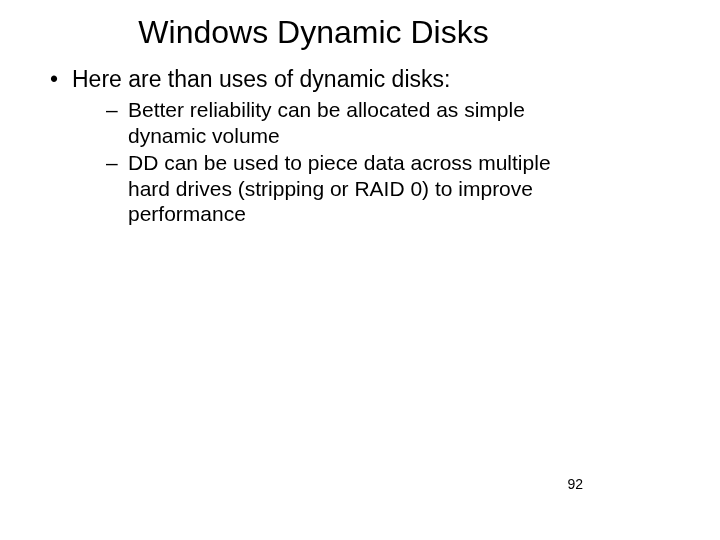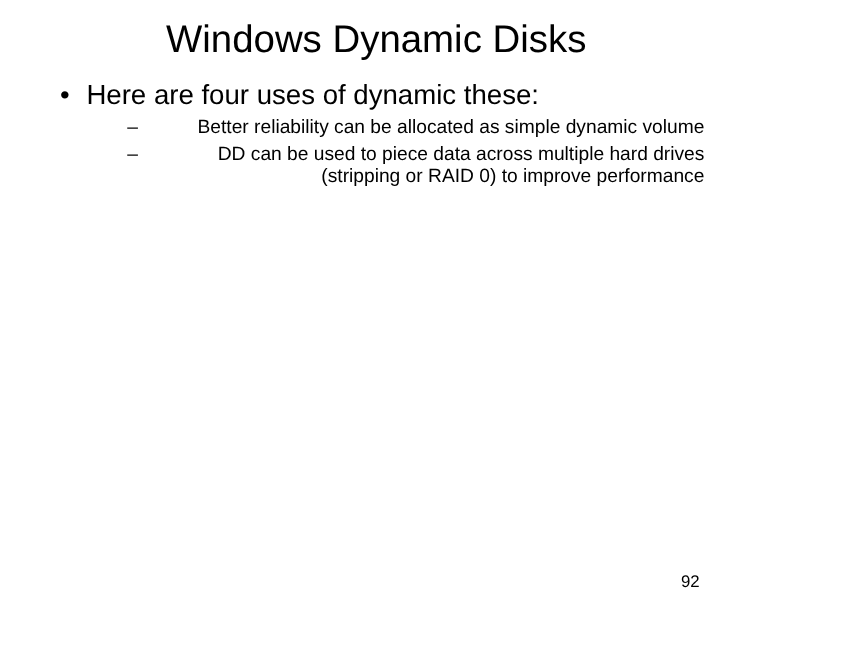--- a/index.html
+++ b/index.html
@@ -41,23 +41,22 @@
     content: "•";
     position: absolute;
     left: 4px;
     top: 0;
     font-size: 23px;
   }
   ul.sub {
     list-style: none;
     padding: 0;
     margin: 4px 0 0 34px;
-    font-size: 16px;
+    font-size: 21px;
     line-height: 1.22;
-    text-align: right;
   }
   ul.sub > li {
     position: relative;
     padding-left: 22px;
     margin: 0 0 2px 0;
   }
   ul.sub > li::before {
     content: "–";
     position: absolute;
     left: 0;
@@ -71,21 +70,21 @@
   }
 </style>
 </head>
 <body>
 
 <div class="slide">
   <div class="title">Windows Dynamic Disks</div>
 
   <ul class="main">
     <li>
-      <span>Here are four uses of dynamic these:</span>
+      <span>Here are than uses of dynamic disks:</span>
       <ul class="sub">
         <li>
           <span>Better reliability can be allocated as simple dynamic volume</span>
         </li>
         <li>
           <span>DD can be used to piece data across multiple hard drives (stripping or RAID 0) to improve performance</span>
         </li>
       </ul>
     </li>
   </ul>

